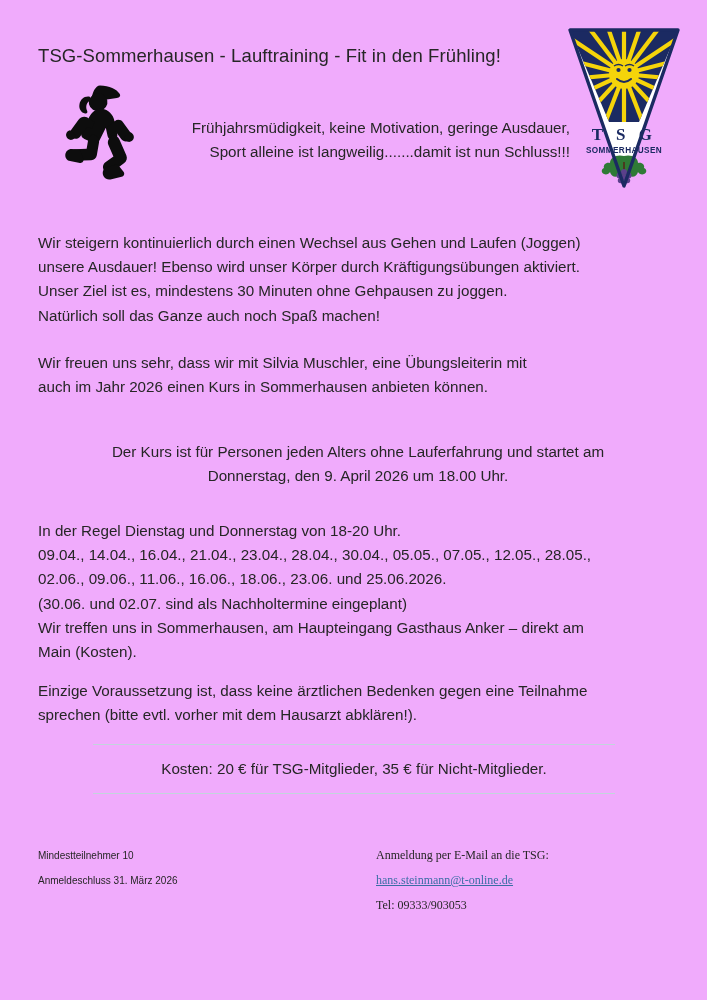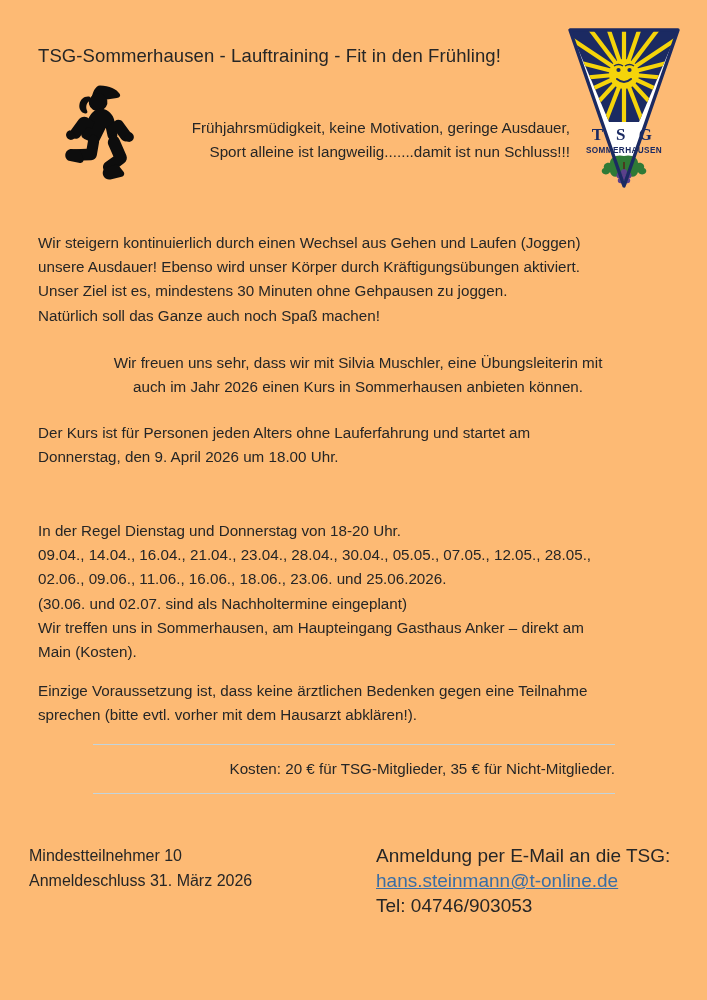--- a/index.html
+++ b/index.html
@@ -9,21 +9,21 @@
     background: #ffffff;
   }
   body {
     font-family: "Liberation Sans", sans-serif;
     color: #1a1a1a;
   }
   .page {
     position: relative;
     width: 707px;
     height: 1000px;
-    background: #fdba74;
+    background: #f0abfc;
     overflow: hidden;
     box-sizing: border-box;
   }
 
   
   .header-title {
     position: absolute;
     left: 38px;
     top: 44px;
     font-size: 18.5px;
@@ -65,61 +65,62 @@
     position: absolute;
     left: 38px;
     font-size: 15.2px;
     line-height: 24.2px;
     color: #262626;
     width: 640px;
   }
   .body-text div { white-space: nowrap; }
 
   .p1 { top: 231px; }
-  .p2 { top: 351px; text-align: center; }
-  .p3 { top: 421px; }
+  .p2 { top: 351px; }
+  .p3 { top: 440px; text-align: center; }
   .p4 { top: 519px; }
   .p5 { top: 679px; }
 
   
   .cost-box {
     position: absolute;
     left: 93px;
     top: 744px;
     width: 522px;
   }
   .cost-rule {
     height: 0;
     border-top: 1.4px solid #c2d4dc;
   }
   .cost-text {
-    text-align: right;
+    text-align: center;
     font-size: 15.2px;
     line-height: 24px;
     color: #262626;
     padding: 12px 0 12px 0;
     white-space: nowrap;
   }
 
   
   .footer-left {
     position: absolute;
-    left: 29px;
+    left: 38px;
     top: 843px;
-    font-size: 16px;
+    font-size: 10px;
     line-height: 25px;
     color: #262626;
   }
   .footer-right {
     position: absolute;
     left: 376px;
     top: 843px;
-    font-size: 19px;
+    font-size: 12px;
     line-height: 25px;
     color: #262626;
+    font-family: Liberation Serif, serif;
   }
   .footer-left div, .footer-right div { white-space: nowrap; }
 
   .email-link {
     color: #3a6ea5;
     text-decoration: underline;
     cursor: pointer;
   }
 </style>
 </head>
@@ -276,16 +277,16 @@
   </div>
 
   <div class="footer-left">
     <div>Mindestteilnehmer 10</div>
     <div>Anmeldeschluss 31. März 2026</div>
   </div>
 
   <div class="footer-right">
     <div>Anmeldung per E-Mail an die TSG:</div>
     <div><a class="email-link" href="#">hans.steinmann@t-online.de</a></div>
-    <div>Tel: 04746/903053</div>
+    <div>Tel: 09333/903053</div>
   </div>
 
 </div>
 
 </body></html>

